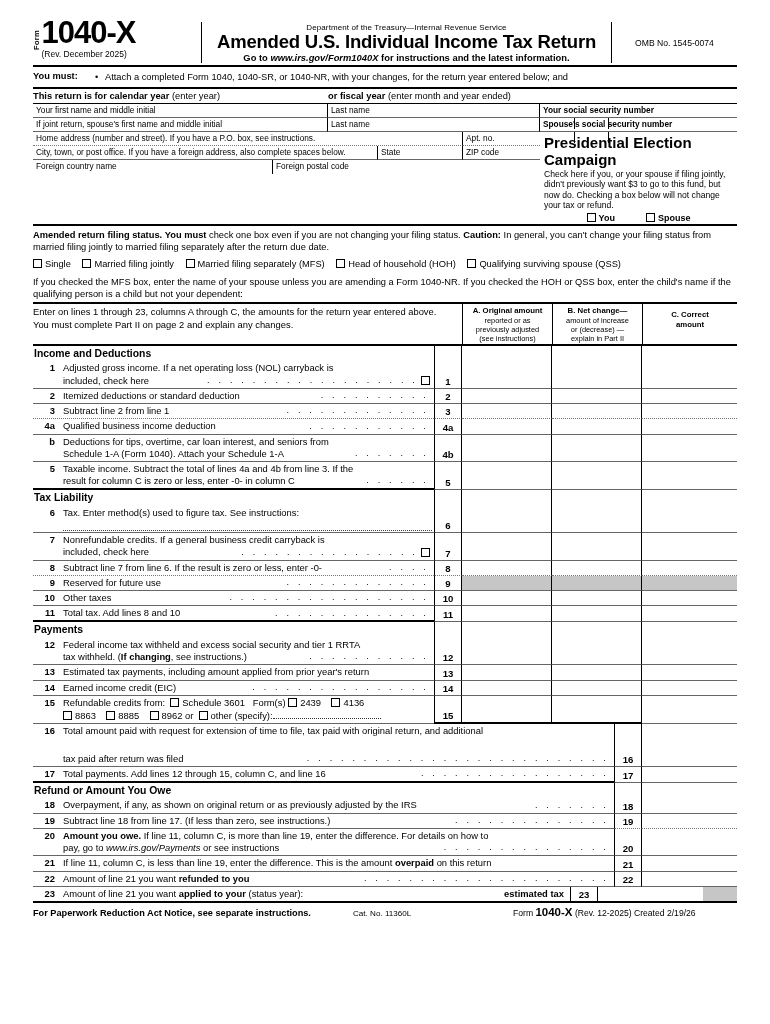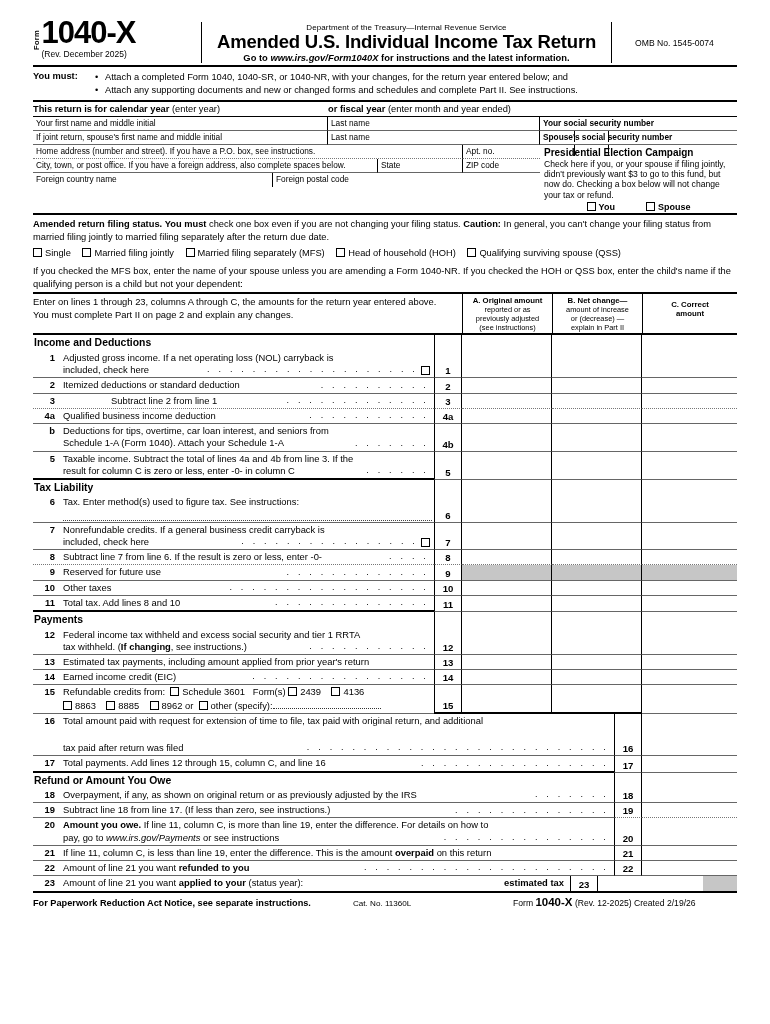--- a/index.html
+++ b/index.html
@@ -71,21 +71,21 @@
   .w-city   { flex:0 0 345px; }
   .w-state  { flex:0 0 85px; }
   .w-zip    { flex:0 0 77px; }
   .w-fcn    { flex:0 0 240px; }
   .w-fps    { flex:0 0 190px; }
   .w-fpc    { flex:0 0 77px; }
   .w-pec    { flex:1 1 auto; }
   .h28 { height:14px; }
   .ssnmark { position:absolute; left:34px; top:14px; width:1px; height:11px; background:#000;}
   .ssnmark2{ position:absolute; left:68px; top:14px; width:1px; height:11px; background:#000;}
-  .pec-title { font-weight:bold; font-size:10px; padding:2px 0 0 4px;}
+  .pec-title { font-weight:bold; font-size:15px; padding:2px 0 0 4px;}
   .pec-body { font-size:8.6px; line-height:1.22; padding:1px 2px 0 4px;}
   .pec-boxes { font-size:9px; font-weight:bold; padding:2px 0 1px 0; text-align:center; }
   .pec-boxes span.sp { display:inline-block; width:26px; }
 
   
   .fstat { padding:3px 0 2px 0; border-bottom:2px solid #000; }
   .fstat p { margin:0; font-size:9.3px; line-height:1.33; }
   .fsboxes { font-size:9.3px; padding:5px 0 4px 0; white-space:nowrap; }
   .fsboxes .fsitem { display:inline-block; margin-right:9px; }
   .fstail { font-size:9.3px; line-height:1.33; padding-top:3px;}
@@ -161,21 +161,20 @@
       <div class="title">Amended U.S. Individual Income Tax Return</div>
       <div class="goto"><span>Go to </span><span class="bi">www.irs.gov/Form1040X</span><span> for instructions and the latest information.</span></div>
     </div>
     <div class="hdr-right">OMB No. 1545-0074</div>
   </div>
 
   <div class="youmust">
     <div class="youmust-lbl">You must:</div>
     <ul>
       <li>Attach a completed Form 1040, 1040-SR, or 1040-NR, with your changes, for the return year entered below; and</li>
-      <li>Attach any supporting documents and new or changed forms and schedules and complete Part II. See instructions.</li>
     </ul>
   </div>
 
   <div class="calrow">
     <div class="b1"><span class="bold">This return is for calendar year</span><span> (enter year)</span></div>
     <div class="b2"><span class="bold">or fiscal year</span><span> (enter month and year ended)</span></div>
   </div>
 
   <div class="namegrid">
     <div class="nrow">
@@ -297,21 +296,21 @@
     </div>
     <div class="numbox">2</div>
     <div class="cA"></div>
     <div class="cB"></div>
     <div class="cC"></div>
   </div>
 
   <div class="lrow">
     <div class="ldesc dash">
       <div class="lno">3</div>
-      <div class="ltxt" style="display:flex;align-items:center;margin-left:48px;">
+      <div class="ltxt" style="display:flex;align-items:center;">
         <span>Subtract line 2 from line 1</span>
         <span class="dots">. . . . . . . . . . . . .</span>
       </div>
     </div>
     <div class="numbox dash">3</div>
     <div class="cA dash"></div>
     <div class="cB dash"></div>
     <div class="cC dash"></div>
   </div>
 

